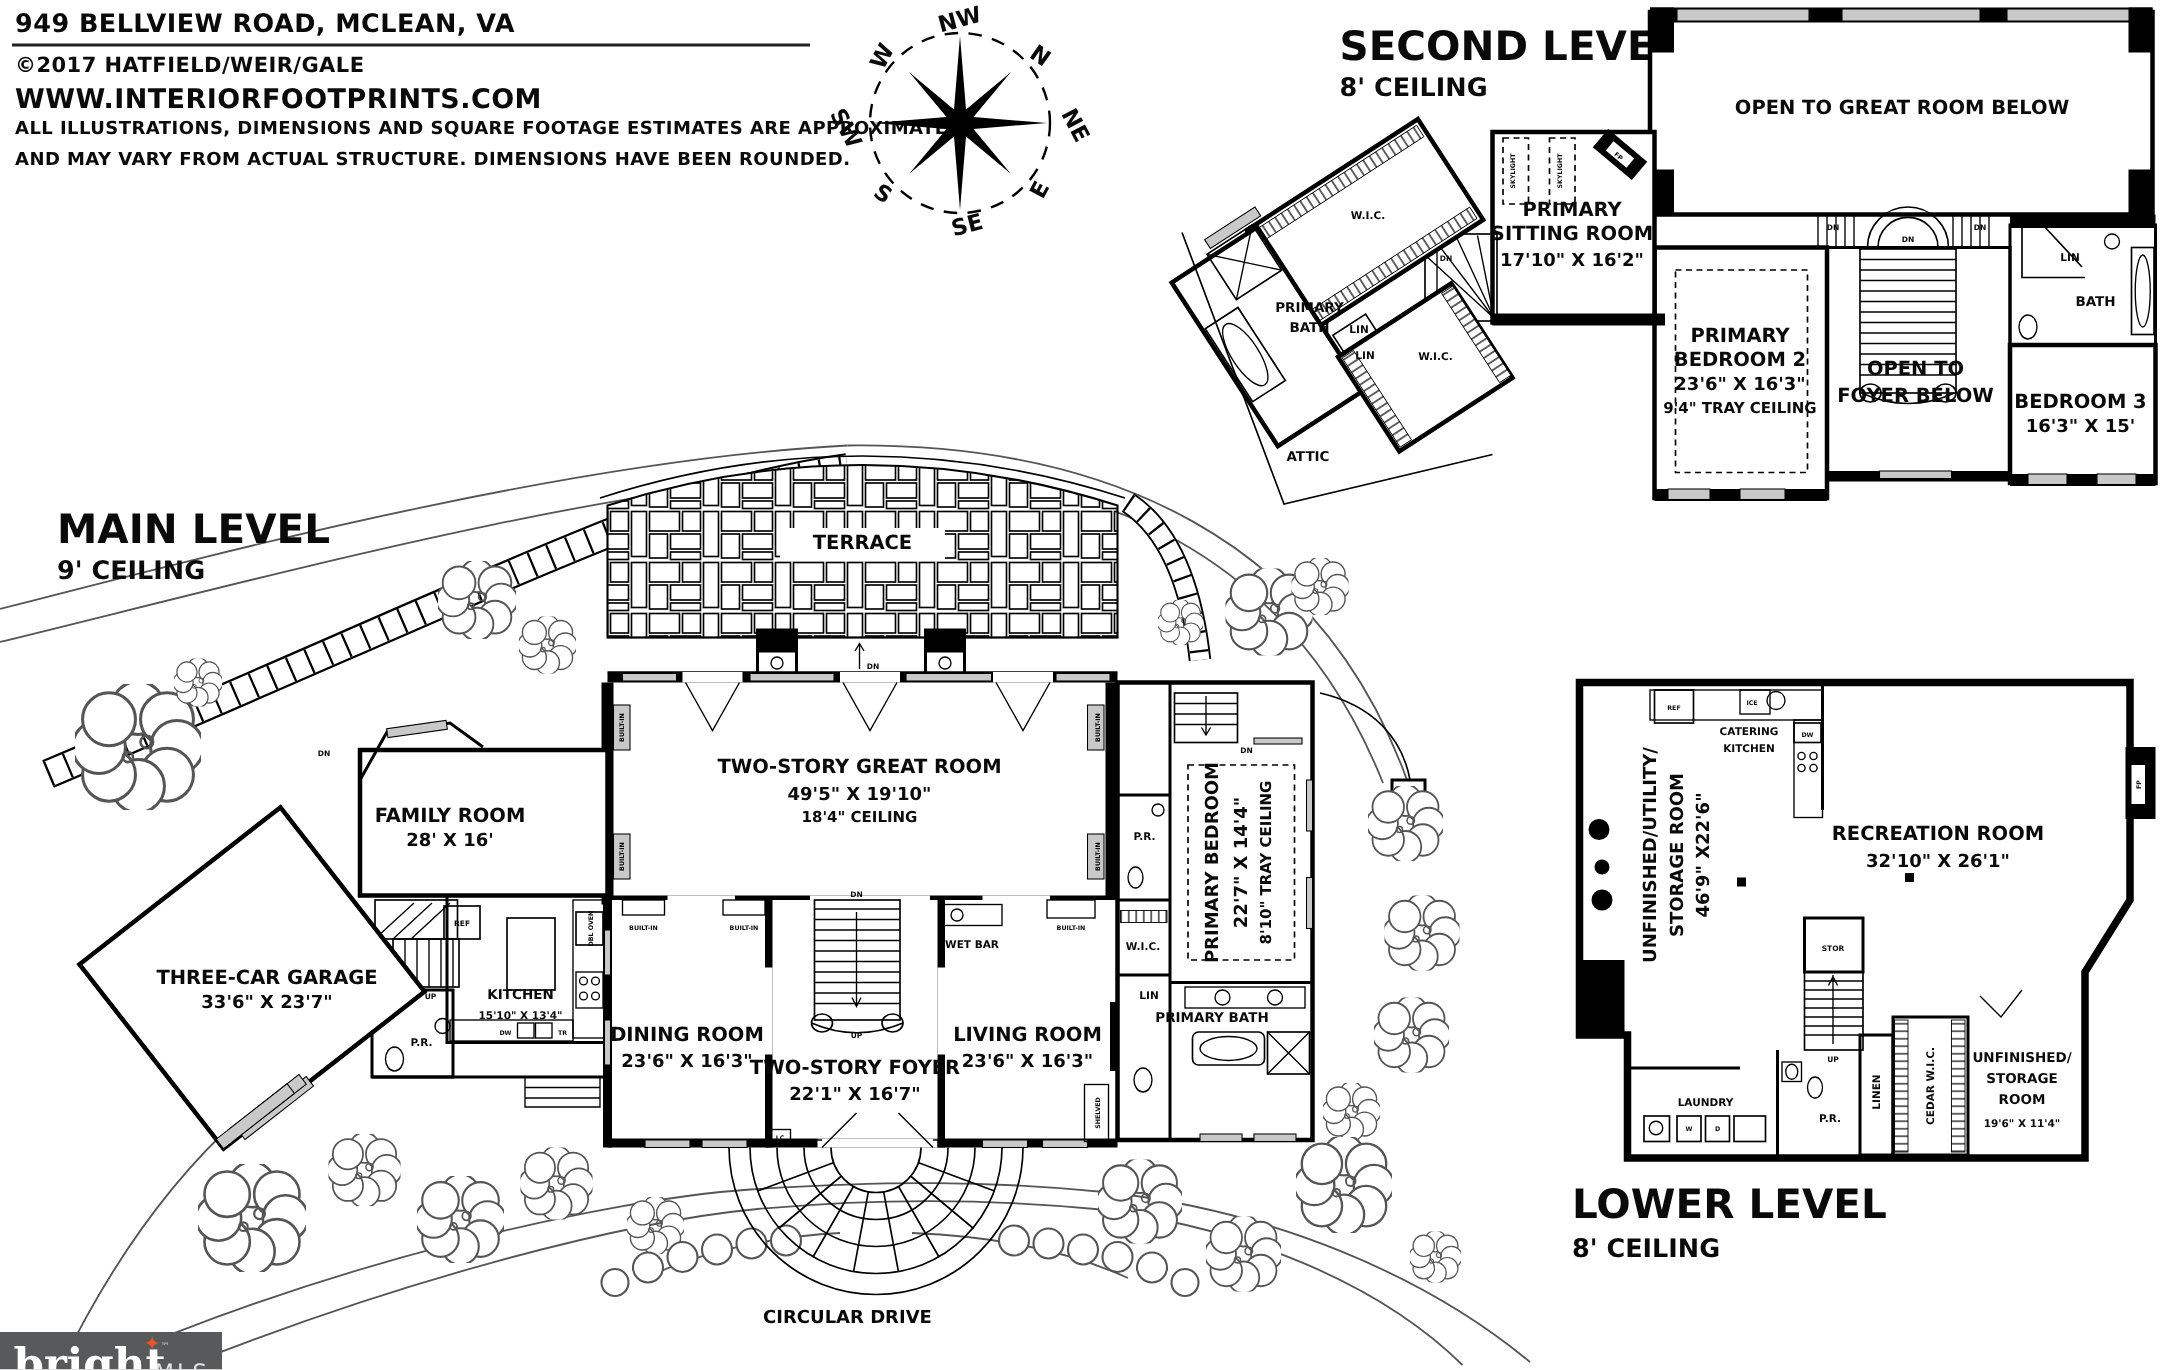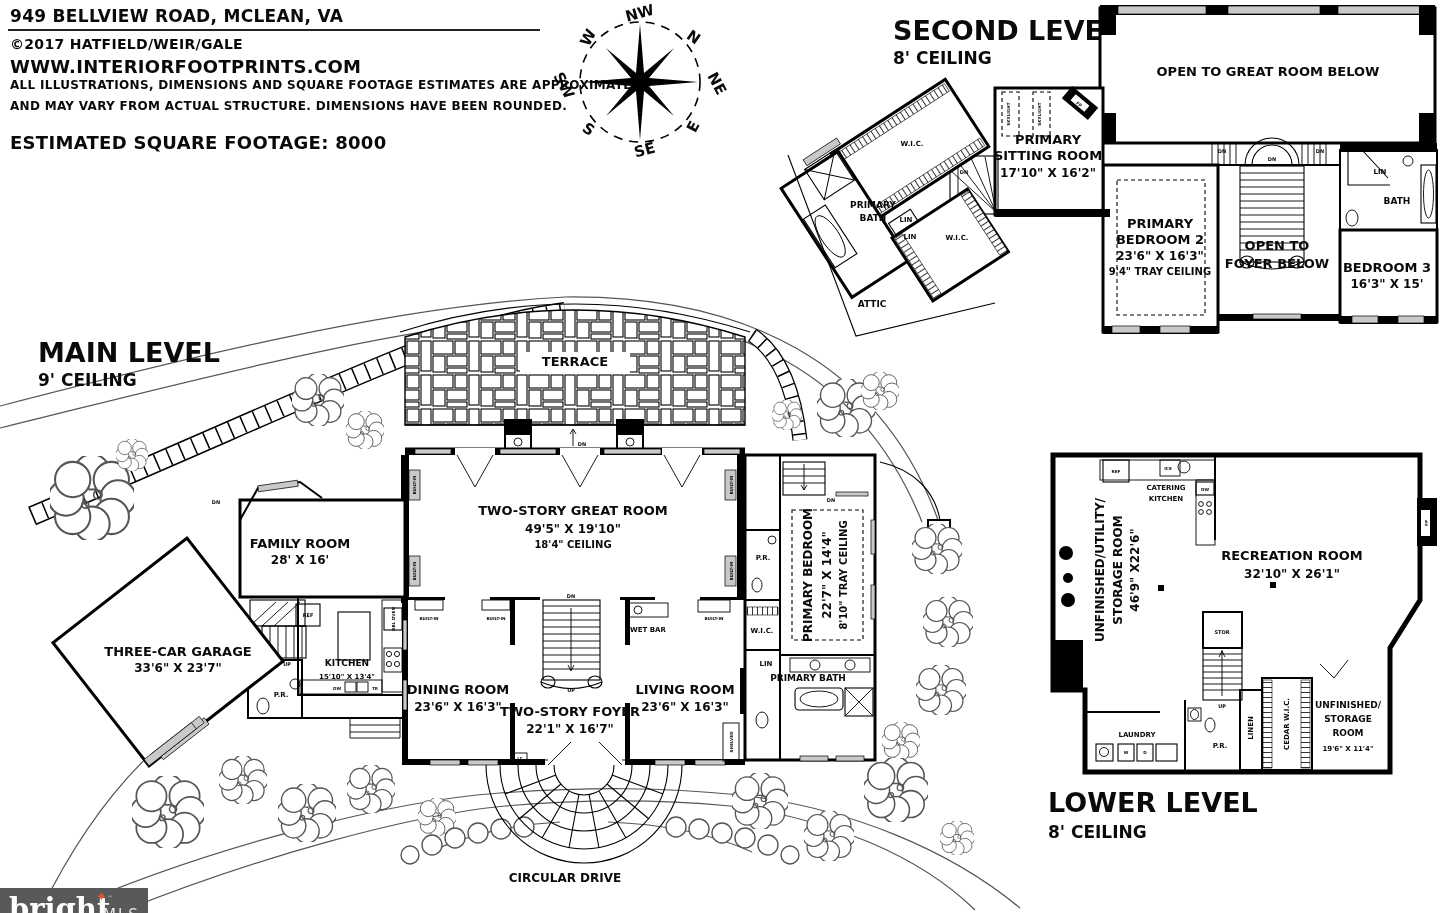--- a/index.html
+++ b/index.html
@@ -46,21 +46,20 @@
 <body>
 
 <div id="canvas">
 
   <div class="hdr" id="hdr-address">949 BELLVIEW ROAD, MCLEAN, VA</div>
   <div id="hdr-rule"></div>
   <div class="hdr" id="hdr-copy">©2017 HATFIELD/WEIR/GALE</div>
   <div class="hdr" id="hdr-web">WWW.INTERIORFOOTPRINTS.COM</div>
   <div class="hdr" id="hdr-d1">ALL ILLUSTRATIONS, DIMENSIONS AND SQUARE FOOTAGE ESTIMATES ARE APPROXIMATE</div>
   <div class="hdr" id="hdr-d2">AND MAY VARY FROM ACTUAL STRUCTURE. DIMENSIONS HAVE BEEN ROUNDED.</div>
-  <div class="hdr" id="hdr-sqft">ESTIMATED SQUARE FOOTAGE: 8000</div>
 
   <svg id="plan-svg" width="1440" height="913" viewBox="0 0 1440 913">
     <defs>
       <pattern id="flag" width="48" height="34" patternUnits="userSpaceOnUse">
         <rect width="48" height="34" fill="#fff"></rect>
         <g stroke="#000" stroke-width="1.1" fill="#fff">
           <rect x="1" y="1" width="20" height="13"></rect>
             <rect x="23" y="1" width="12" height="13"></rect>
           <rect x="37" y="1" width="10" height="30"></rect>
             <rect x="1" y="16" width="12" height="16"></rect>

